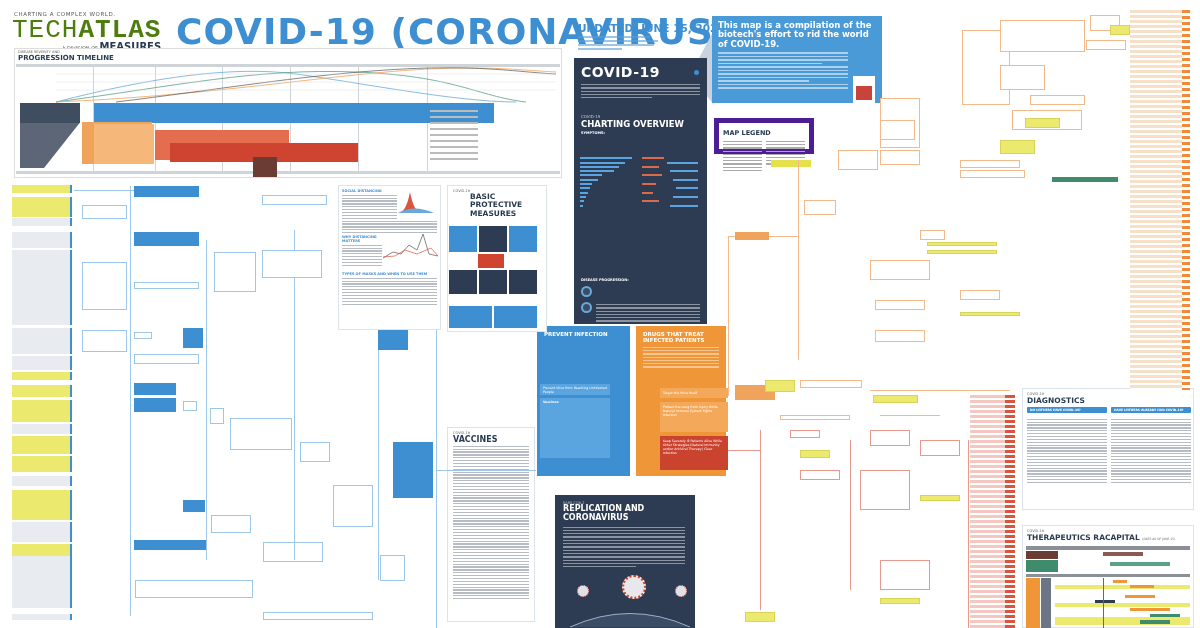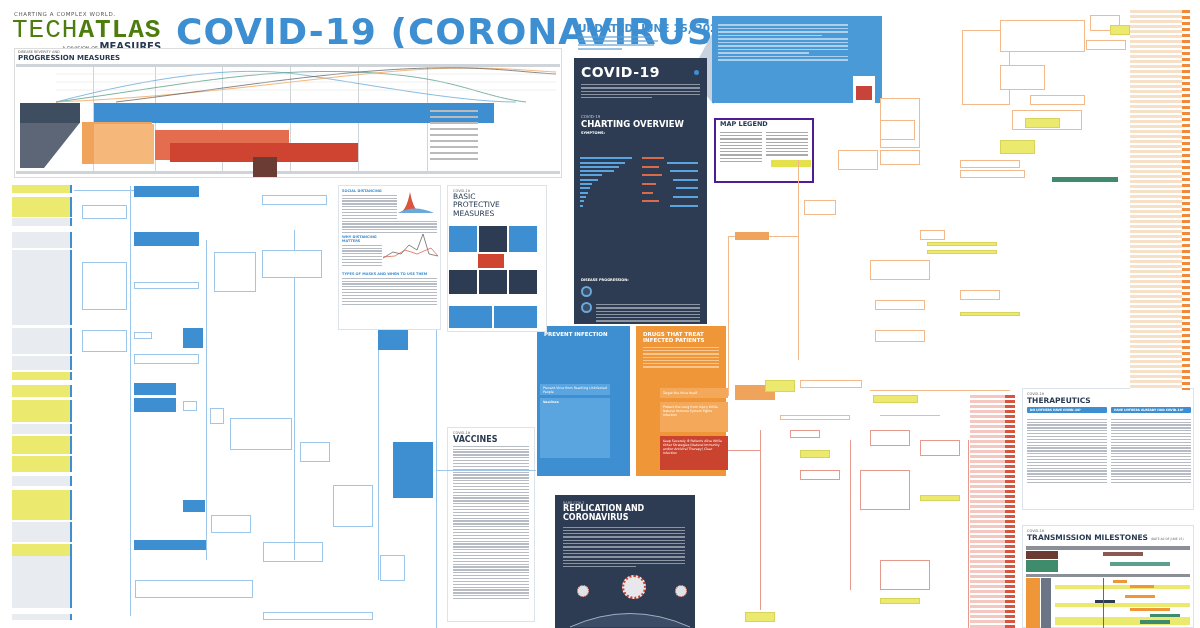--- a/index.html
+++ b/index.html
@@ -73,30 +73,30 @@
   .virus-sm { width: 12px; height: 12px; border-radius: 50%; border: 1px dotted #c9432f; background: #dfe2e8; }
 
   
   .vaccines { left: 447px; top: 427px; width: 88px; height: 195px; border: 1px solid #dde3ea; padding: 3px 5px; background: #fff; }
   .vaccines .sub, .bpm .sub { font-size: 3.5px; color: #666; }
   .vaccines h3 { font-size: 8px; font-weight: 900; color: #283a52; }
   .gray-lines i { display: block; height: 1.2px; background: #b7bcc4; margin: 1.7px 0; }
 
   
   .bpm { left: 447px; top: 185px; width: 100px; height: 147px; border: 1px solid #dde3ea; background: #fff; padding: 3px 5px; }
-  .bpm h3 { font-size: 7.5px; font-weight: 400; color: #283a52; line-height: 1.1; }
+  .bpm h3 { font-size: 7.5px; font-weight: 700; color: #283a52; line-height: 1.1; margin-left: 17px; }
   .bpm-tile { position: absolute; width: 28px; height: 26px; }
   .bpm-red { left: 478px; top: 254px; width: 26px; height: 14px; background: #d0452f; }
 
   .social { left: 338px; top: 185px; width: 103px; height: 145px; border: 1px solid #dde3ea; background: #fff; padding: 3px; }
   .social h4 { font-size: 3.5px; color: #3d8fd1; font-weight: 900; }
   .curve { left: 396px; top: 188px; width: 40px; height: 26px; }
 
   
-  .legend { left: 714px; top: 118px; width: 100px; height: 65px; border: 2px solid #4c1d95; background: #fff; padding: 0 4px; }
+  .legend { left: 714px; top: 118px; width: 100px; height: 36px; border: 5px solid #4c1d95; background: #fff; padding: 6px 4px; }
   .legend h3 { font-size: 6.5px; font-weight: 900; color: #283a52; }
   .legend-cols { display: flex; gap: 4px; margin-top: 2px; }
   .legend-cols div { flex: 1; }
   .legend-cols i { display: block; height: 1.2px; background: #aaa; margin: 2px 0; }
   .legend-yellow { left: 771px; top: 160px; width: 40px; height: 7px; background: #e4e14d; }
 
   
   .diag { left: 1022px; top: 388px; width: 172px; height: 122px; border: 1px solid #dde3ea; background: #fff; padding: 3px 4px; }
   .diag h3 { font-size: 7.5px; font-weight: 900; color: #283a52; }
   .diag-pill { position: absolute; top: 18px; height: 6px; background: #3d8fd1; color: #fff; font-size: 3px; font-weight: 900; padding: 1px 3px; border-radius: 1px; }
@@ -132,39 +132,40 @@
 <div class="abs division"><span>A DIVISION OF</span> <b>MEASURES</b></div>
 <div class="abs main-title">COVID-19 (CORONAVIRUS)</div>
 <div class="abs updated">UPDATED: JUNE 15, 2020</div>
 <div class="abs upd-line" style="top:36px;width:72px"></div>
 <div class="abs upd-line" style="top:40px;width:80px"></div>
 <div class="abs upd-line" style="top:44px;width:76px"></div>
 <div class="abs upd-line" style="top:48px;width:44px"></div>
 
 <div class="abs intro-wedge"></div>
 <div class="abs intro">
+  <h2>This map is a compilation of the biotech's effort to rid the world of COVID-19.</h2>
   <div class="txt-lines" style="width:130px">
       <i></i>
       <i></i>
       <i></i>
       <i style="width:80%"></i>
       <i></i>
       <i></i>
       <i></i>
       <i></i>
       <i style="width:70%"></i>
       <i></i>
       <i></i>
     </div>
   <div class="abs book"></div>
 </div>
 
 <div class="abs timeline"></div>
 <div class="abs tl-label-sm">DISEASE SEVERITY AND</div>
-<div class="abs tl-title">PROGRESSION MEASURES</div>
+<div class="abs tl-title">PROGRESSION TIMELINE</div>
 <div class="abs tl-axis"></div>
 <div class="abs tl-axis-b"></div>
 <div class="abs tl-vline" style="left:93px"></div>
 <div class="abs tl-vline" style="left:155px"></div>
 <div class="abs tl-vline" style="left:222px"></div>
 <div class="abs tl-vline" style="left:290px"></div>
 <div class="abs tl-vline" style="left:358px"></div>
 <div class="abs tl-vline" style="left:427px"></div>
 <svg class="abs" style="left:56px;top:66px" width="500" height="38">
   <path d="M0 36 C 100 10, 180 0, 240 8 S 400 36, 460 36" stroke="#6aa9da" stroke-width="0.8" fill="none"></path>
@@ -452,21 +453,21 @@
         <i></i>
         <i></i>
         <i></i>
       </div>
     </div>
 </div>
 <div class="abs legend-yellow"></div>
 
 <div class="abs diag">
   <div style="font-size:3.5px;color:#666">COVID-19</div>
-  <h3>THERAPEUTICS</h3>
+  <h3>DIAGNOSTICS</h3>
   <div class="diag-pill" style="left:4px;width:80px">DO I/OTHERS HAVE COVID-19?</div>
   <div class="diag-pill" style="left:88px;width:80px">HAVE I/OTHERS ALREADY HAD COVID-19?</div>
   <div class="gray-lines" style="position:absolute;left:4px;top:28px;width:80px">
       <i></i>
       <i></i>
       <i></i>
       <i></i>
       <i></i>
       <i></i>
       <i></i>
@@ -509,21 +510,21 @@
       <i></i>
       <i></i>
       <i></i>
       <i></i>
       <i></i>
     </div>
 </div>
 
 <div class="abs thera">
   <div class="sub">COVID-19</div>
-  <h3><span>TRANSMISSION MILESTONES</span> <span style="font-size:3px;font-weight:400;color:#666">(DATE AS OF JUNE 15)</span></h3>
+  <h3><span>THERAPEUTICS RACAPITAL</span> <span style="font-size:3px;font-weight:400;color:#666">(DATE AS OF JUNE 15)</span></h3>
 </div>
 <div class="abs" style="left:1026px;top:546px;width:164px;height:4px;background:#8a8f98"></div>
 <div class="abs" style="left:1026px;top:551px;width:32px;height:8px;background:#6b3c34"></div>
 <div class="abs" style="left:1026px;top:560px;width:32px;height:12px;background:#3f8c6d"></div>
 <div class="abs" style="left:1103px;top:552px;width:40px;height:4px;background:#8a5a52"></div>
 <div class="abs" style="left:1110px;top:562px;width:60px;height:4px;background:#5aa08a"></div>
 <div class="abs" style="left:1026px;top:574px;width:164px;height:3px;background:#8a8f98"></div>
 <div class="abs" style="left:1026px;top:578px;width:14px;height:50px;background:#ef9638"></div>
 <div class="abs" style="left:1041px;top:578px;width:10px;height:50px;background:#6b7585"></div>
 <div class="abs fill-yellow" style="left:1055px;top:585px;width:135px;height:4px"></div>

